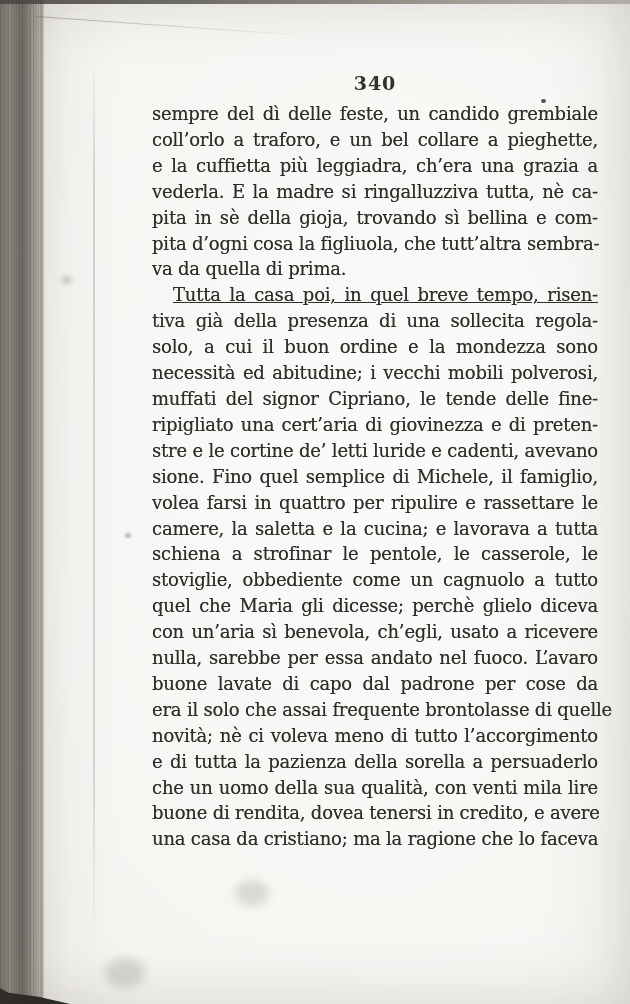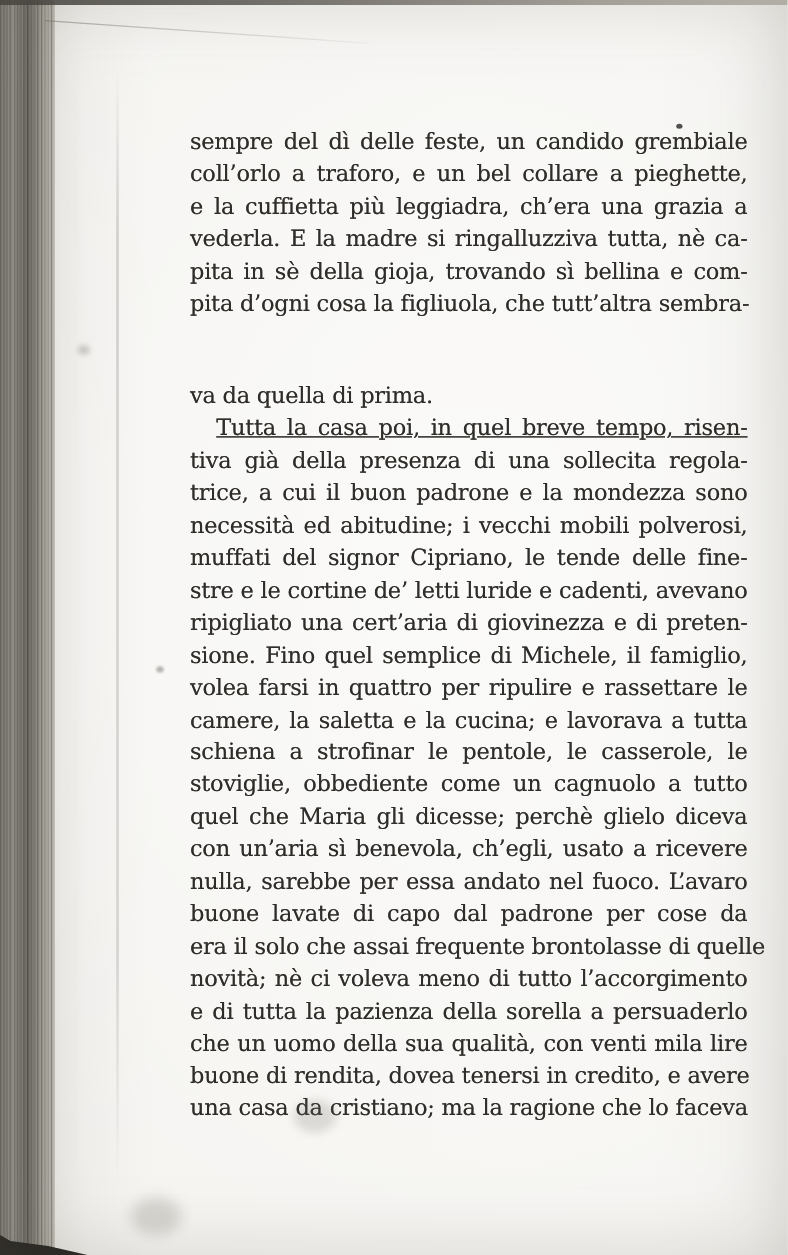--- a/index.html
+++ b/index.html
@@ -77,56 +77,57 @@
     line-height: 25.9px;
     letter-spacing: -0.2px;
     color: #2e2d29;
     text-shadow: 0 0 0.5px rgba(46,45,41,0.65);
   }
   .line {
     text-align: justify;
     text-align-last: justify;
     white-space: nowrap;
   }
-  .line.para-end { text-align-last: left; margin-top: 48px; }
+  .line.para-end { text-align-last: left; }
   .line.indent { text-indent: 21px; text-decoration: underline; }
   
   .speck { position: absolute; border-radius: 50%; pointer-events: none; }
   .speck-a { top: 99px; left: 541px; width: 5px; height: 4px; background: rgba(40,38,34,0.8); }
   .speck-b { top: 533px; left: 125px; width: 6px; height: 5px; background: rgba(90,86,78,0.4); filter: blur(1px); }
   .smudge-1 { top: 880px; left: 235px; width: 34px; height: 26px; background: rgba(120,115,105,0.22); filter: blur(4px); }
   .smudge-2 { top: 958px; left: 105px; width: 40px; height: 30px; background: rgba(120,115,105,0.25); filter: blur(5px); }
   .smudge-3 { top: 276px; left: 62px; width: 10px; height: 8px; background: rgba(110,106,98,0.3); filter: blur(2px); }
 </style>
 </head>
 <body>
 
 <div class="scan">
   <div class="binding"></div>
   <div class="top-edge"></div>
   <div class="page-edge-line"></div>
   <div class="crease"></div>
   <div class="corner-bl"></div>
 
+  <div class="page-number">340</div>
 
   <div class="text-block">
       <div class="line">sempre del dì delle feste, un candido grembiale</div>
       <div class="line">coll’orlo a traforo, e un bel collare a pieghette,</div>
       <div class="line">e la cuffietta più leggiadra, ch’era una grazia a</div>
       <div class="line">vederla. E la madre si ringalluzziva tutta, nè ca-</div>
       <div class="line">pita in sè della gioja, trovando sì bellina e com-</div>
       <div class="line">pita d’ogni cosa la figliuola, che tutt’altra sembra-</div>
       <div class="line para-end">va da quella di prima.</div>
       <div class="line indent">Tutta la casa poi, in quel breve tempo, risen-</div>
       <div class="line">tiva già della presenza di una sollecita regola-</div>
-      <div class="line">trice, a cui il buon padrone e la mondezza sono</div>
+      <div class="line">solo, a cui il buon ordine e la mondezza sono</div>
       <div class="line">necessità ed abitudine; i vecchi mobili polverosi,</div>
       <div class="line">muffati del signor Cipriano, le tende delle fine-</div>
+      <div class="line">ripigliato una cert’aria di giovinezza e di preten-</div>
       <div class="line">stre e le cortine de’ letti luride e cadenti, avevano</div>
-      <div class="line">ripigliato una cert’aria di giovinezza e di preten-</div>
       <div class="line">sione. Fino quel semplice di Michele, il famiglio,</div>
       <div class="line">volea farsi in quattro per ripulire e rassettare le</div>
       <div class="line">camere, la saletta e la cucina; e lavorava a tutta</div>
       <div class="line">schiena a strofinar le pentole, le casserole, le</div>
       <div class="line">stoviglie, obbediente come un cagnuolo a tutto</div>
       <div class="line">quel che Maria gli dicesse; perchè glielo diceva</div>
       <div class="line">con un’aria sì benevola, ch’egli, usato a ricevere</div>
       <div class="line">nulla, sarebbe per essa andato nel fuoco. L’avaro</div>
       <div class="line">buone lavate di capo dal padrone per cose da</div>
       <div class="line">era il solo che assai frequente brontolasse di quelle</div>

